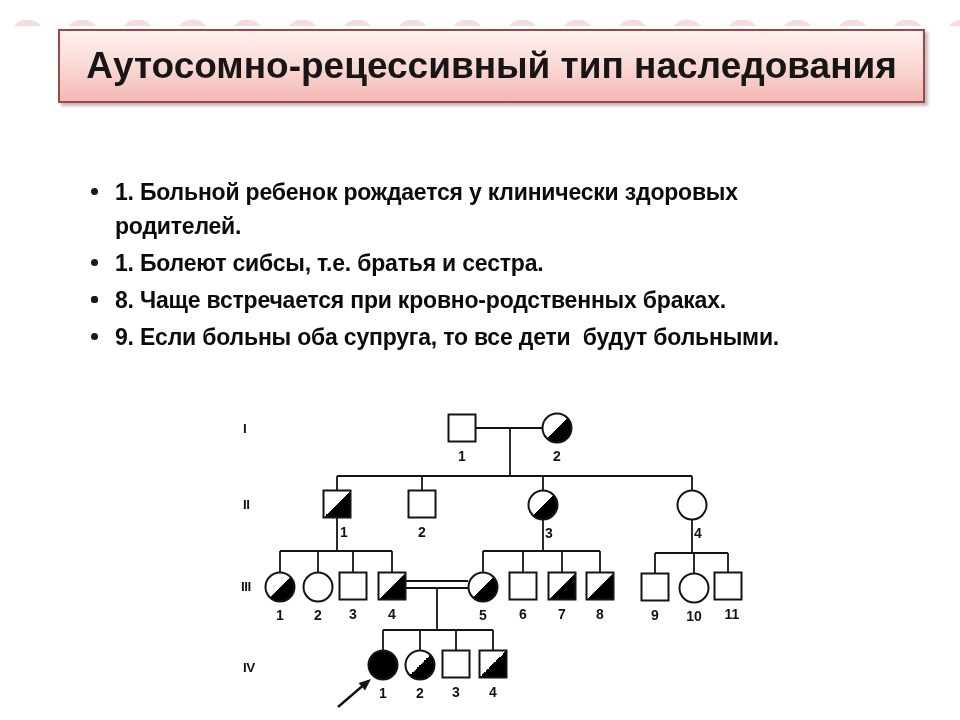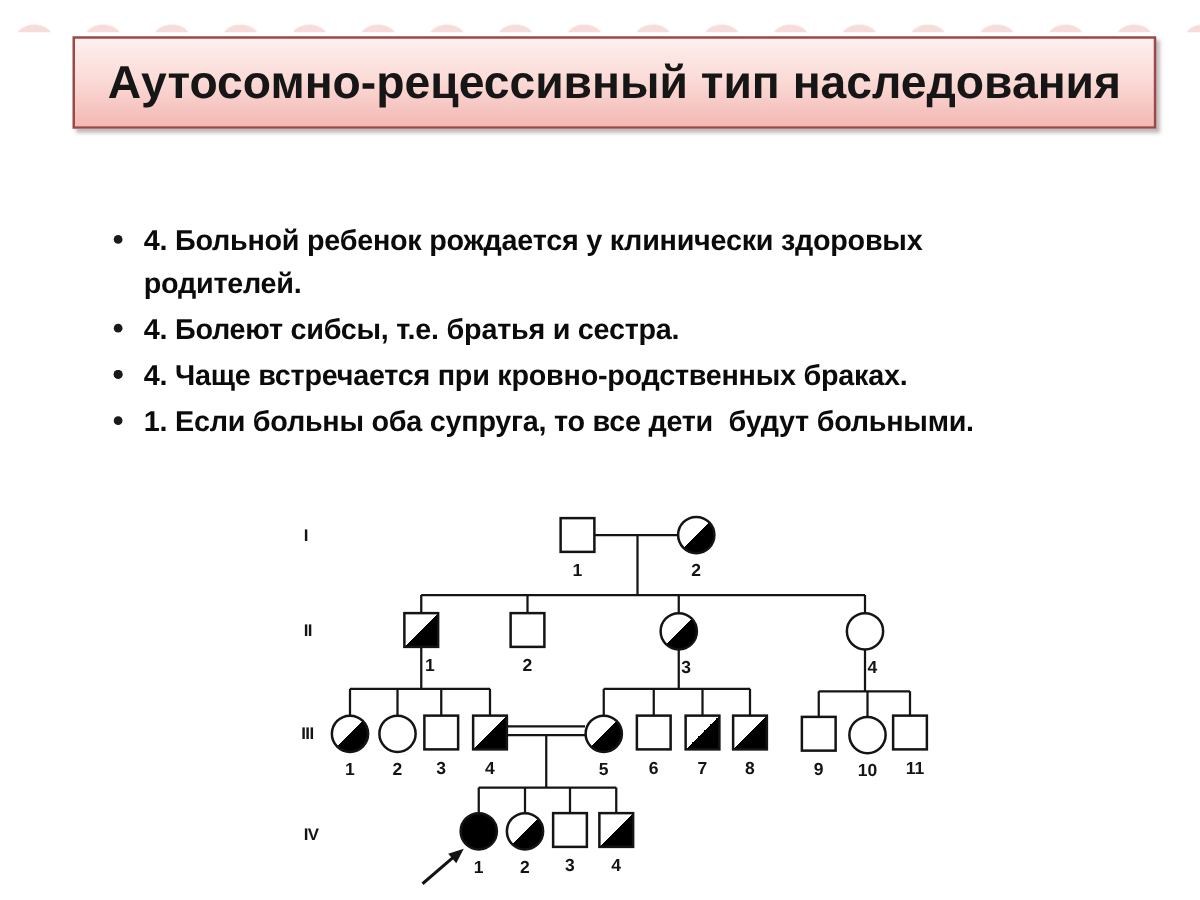--- a/index.html
+++ b/index.html
@@ -36,26 +36,26 @@
 </head>
 <body>
 
 <div class="top-trim"></div>
 
 <div class="banner">
   <h1>Аутосомно-рецессивный тип наследования</h1>
 </div>
 
 <ul class="bullets">
-  <li><span class="dot"></span><span>4. Больной ребенок рождается у клинически здоровых
+  <li><span class="dot"></span><span>1. Больной ребенок рождается у клинически здоровых
 родителей.</span></li>
-  <li><span class="dot"></span><span>4. Болеют сибсы, т.е. братья и сестра.</span></li>
+  <li><span class="dot"></span><span>1. Болеют сибсы, т.е. братья и сестра.</span></li>
   <li><span class="dot"></span></li>
-  <li><span class="dot"></span><span>4. Чаще встречается при кровно-родственных браках.</span></li>
-  <li><span class="dot"></span><span>1. Если больны оба супруга, то все дети  будут больными.</span></li>
+  <li><span class="dot"></span><span>8. Чаще встречается при кровно-родственных браках.</span></li>
+  <li><span class="dot"></span><span>9. Если больны оба супруга, то все дети  будут больными.</span></li>
 </ul>
 
 <svg id="pedigree" viewBox="230 405 530 315">
     <defs>
       <linearGradient id="halfFill" x1="0" y1="0" x2="1" y2="1">
         <stop offset="0.5" stop-color="#ffffff"></stop>
         <stop offset="0.5" stop-color="#000000"></stop>
       </linearGradient>
     </defs>
     <line x1="476" y1="428" x2="542" y2="428" stroke="#141414" stroke-width="1.8"></line>

